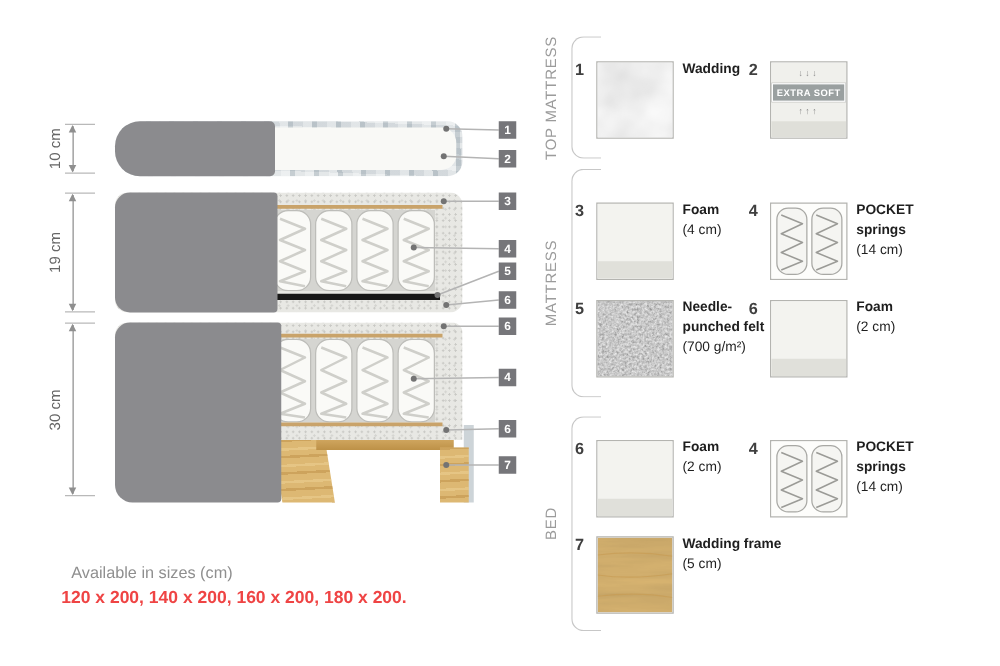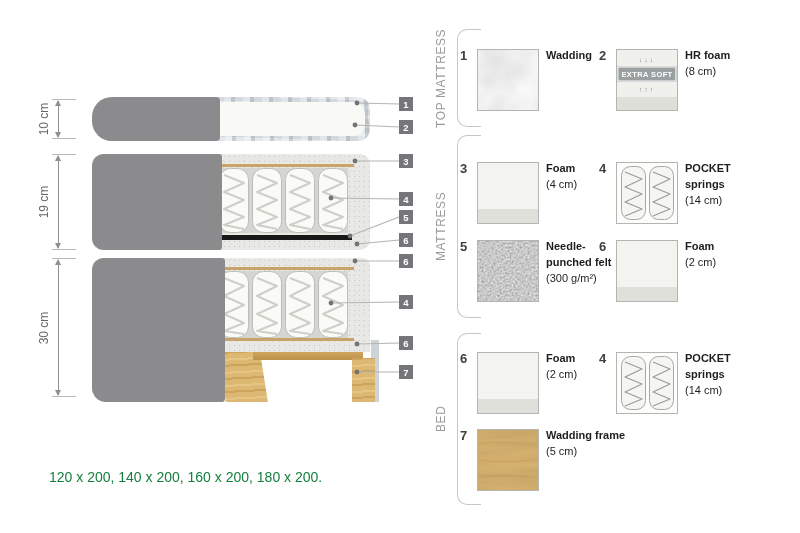--- a/index.html
+++ b/index.html
@@ -54,21 +54,21 @@
   .hr-sw::after{content:"";position:absolute;left:0;right:0;bottom:0;height:13px;background:#dfdfd9;}
   .badge{position:absolute;left:50%;top:24px;transform:translate(-50%,-50%);background:#9aa0a0;
          border:1.5px solid #fff;color:#fff;font-size:7.5px;font-weight:bold;letter-spacing:.4px;
          padding:2px 3px;white-space:nowrap;box-shadow:0 0 0 .5px #c8c8c4;text-align:center;}
   .badge-arrows{position:absolute;left:0;right:0;text-align:center;font-size:7px;color:#8d8d8d;
                 letter-spacing:2px;line-height:7px;}
   .badge-arrows.dn{top:6px;} .badge-arrows.up{top:36px;}
 
   
   .foot1{position:absolute;left:57px;top:450px;font-size:13px;color:#8f8f8f;}
-  .foot2{position:absolute;left:49px;top:469px;font-size:14px;font-weight:normal;color:#15803d;}
+  .foot2{position:absolute;left:49px;top:469px;font-size:14px;font-weight:bold;color:#ef4444;}
 </style>
 </head>
 <body>
 
 <div class="canvas">
 
   <svg width="0" height="0" style="position:absolute">
     <defs>
       <filter id="feltNoise" x="0" y="0" width="100%" height="100%">
         <feTurbulence type="fractalNoise" baseFrequency="0.5" numOctaves="4"></feTurbulence>
@@ -241,24 +241,20 @@
   </div>
   <div class="leg-item" style="left:616px;top:49px;">
     <div class="leg-num">2</div>
     <div class="leg-swatch">
       <div class="hr-sw">
         <div class="badge-arrows dn">↓↓↓</div>
         <div class="badge">EXTRA SOFT</div>
         <div class="badge-arrows up">↑↑↑</div>
       </div>
     </div>
-    <div class="leg-label">
-      <span class="nm" style="display:block">HR foam</span>
-      <span style="display:block">(8 cm)</span>
-    </div>
   </div>
 
   <div class="leg-item" style="left:477px;top:162px;">
     <div class="leg-num">3</div>
     <div class="leg-swatch">
         <div class="foam-sw"></div>
       </div>
     <div class="leg-label">
       <span class="nm" style="display:block">Foam</span>
       <span style="display:block">(4 cm)</span>
@@ -287,21 +283,21 @@
   <div class="leg-item" style="left:477px;top:240px;">
     <div class="leg-num">5</div>
     <div class="leg-swatch">
       <svg width="60" height="60">
           <rect width="60" height="60" fill="#6e6e6e"></rect>
         <rect width="60" height="60" filter="url(#feltNoise)" opacity="0.92"></rect>
         </svg>
     </div>
     <div class="leg-label narrow">
       <span class="nm" style="display:block">Needle-punched felt</span>
-      <span style="display:block">(300 g/m²)</span>
+      <span style="display:block">(700 g/m²)</span>
     </div>
   </div>
   <div class="leg-item" style="left:616px;top:240px;">
     <div class="leg-num">6</div>
     <div class="leg-swatch">
         <div class="foam-sw"></div>
       </div>
     <div class="leg-label">
       <span class="nm" style="display:block">Foam</span>
       <span style="display:block">(2 cm)</span>
@@ -350,15 +346,16 @@
             <path d="M0,47 Q32,43 60,48"></path>
         </g>
       </svg>
     </div>
     <div class="leg-label" style="width:120px;">
       <span class="nm" style="display:block">Wadding frame</span>
       <span style="display:block">(5 cm)</span>
     </div>
   </div>
 
+  <div class="foot1">Available in sizes (cm)</div>
   <div class="foot2">120 x 200, 140 x 200, 160 x 200, 180 x 200.</div>
 
 </div>
 
 </body></html>

